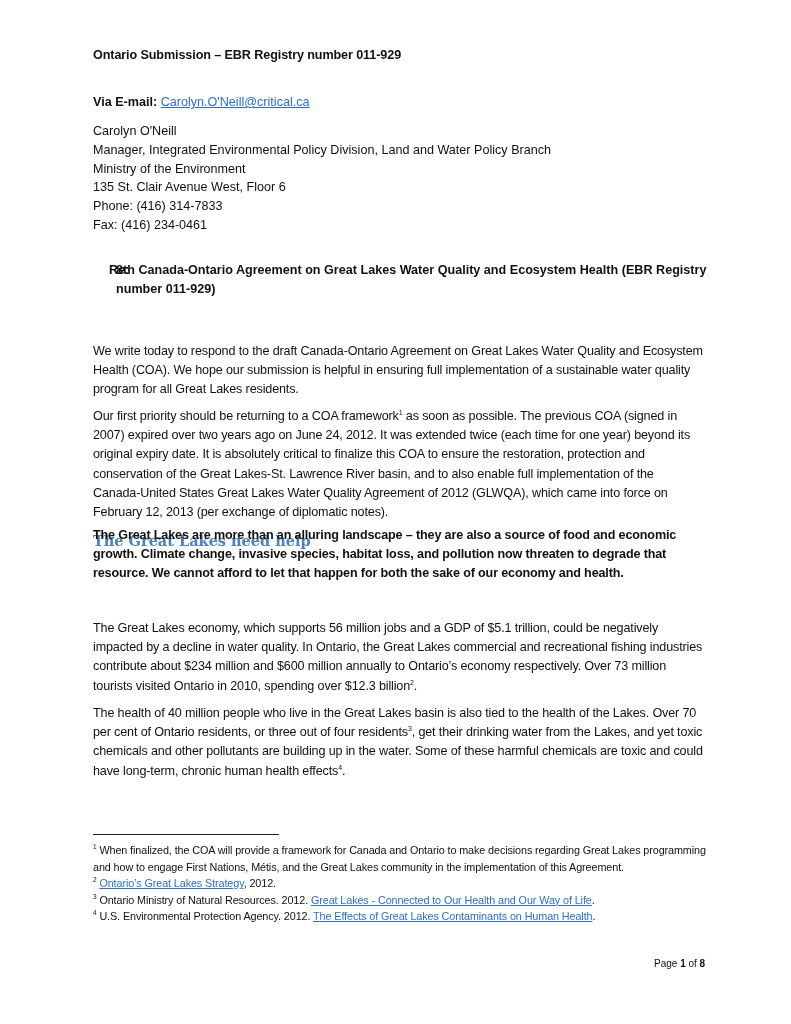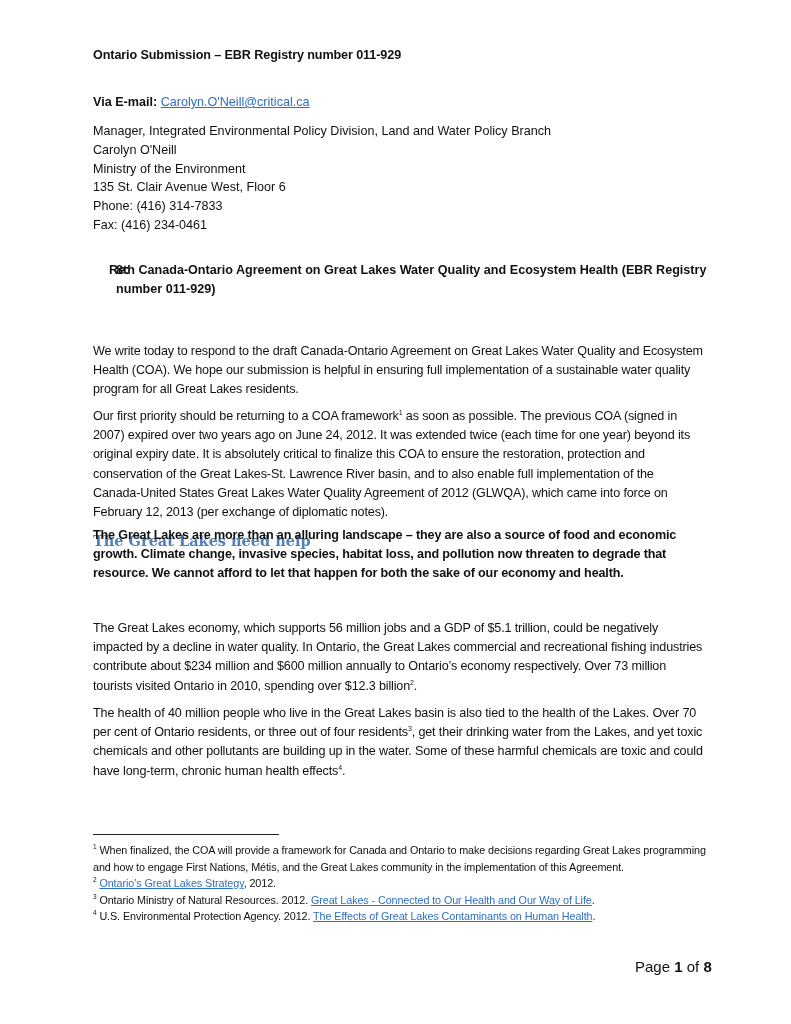--- a/index.html
+++ b/index.html
@@ -22,36 +22,36 @@
     .p2 { top: 407px; }
     .heading { top: 532px; font-family: "DejaVu Serif", serif; font-weight: bold; color: #4f81bd; font-size: 14.5px; }
     .p3 { top: 526px; font-weight: bold; }
     .p4 { top: 619px; }
     .p5 { top: 704px; }
     sup { font-size: 7px; vertical-align: super; line-height: 0; }
     .fn-rule { position: absolute; left: 93px; top: 834px; width: 186px; height: 1px; background: #222; }
     .footnotes { top: 842px; font-size: 10.8px; line-height: 16.6px; width: 615px; letter-spacing: -0.1px; }
     .footnotes .fn { display: block; }
     .footnotes sup { font-size: 6.5px; }
-    .pagenum { position: absolute; left: 635px; top: 958px; font-size: 15px; }
+    .pagenum { position: absolute; left: 654px; top: 958px; font-size: 10px; }
     .pagenum b { font-weight: bold; }
   </style>
 </head>
 <body>
 
 <div class="abs header">Ontario Submission – EBR Registry number 011-929</div>
 
 <div class="abs via">
   <span class="lbl">Via E-mail:</span>
   <a class="link">Carolyn.O'Neill@critical.ca</a>
 </div>
 
 <div class="abs addr">
+  <div>Carolyn O'Neill</div>
   <div>Manager, Integrated Environmental Policy Division, Land and Water Policy Branch</div>
-  <div>Carolyn O'Neill</div>
   <div>Ministry of the Environment</div>
   <div>135 St. Clair Avenue West, Floor 6</div>
   <div>Phone: (416) 314-7833</div>
   <div>Fax: (416) 234-0461</div>
 </div>
 
 <div class="abs re">
   <span class="re-label">Re:</span>
   <span class="re-text">8th Canada-Ontario Agreement on Great Lakes Water Quality and Ecosystem Health (EBR Registry number 011-929)</span>
 </div>

